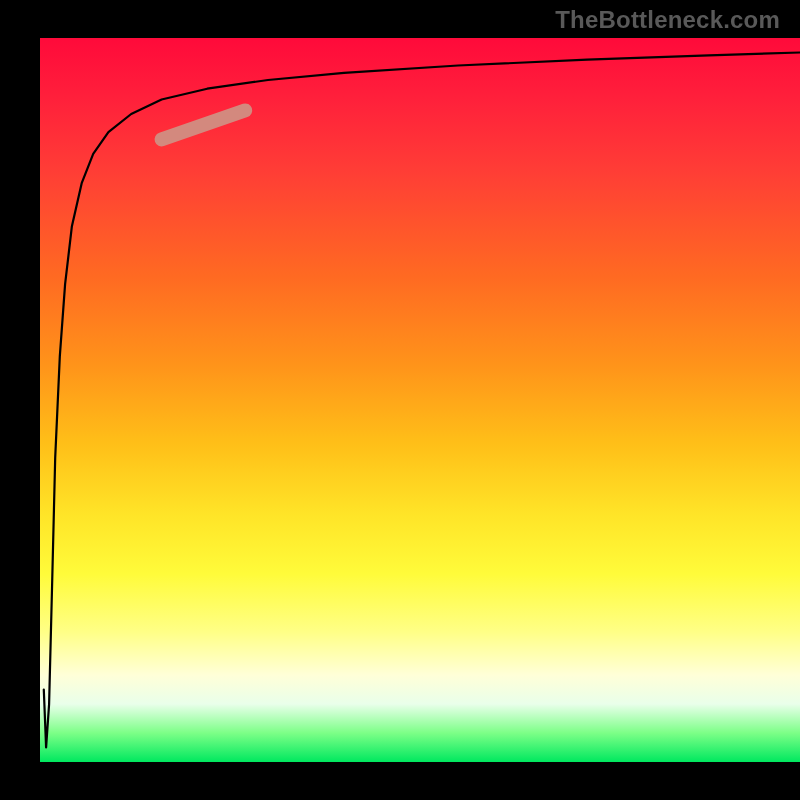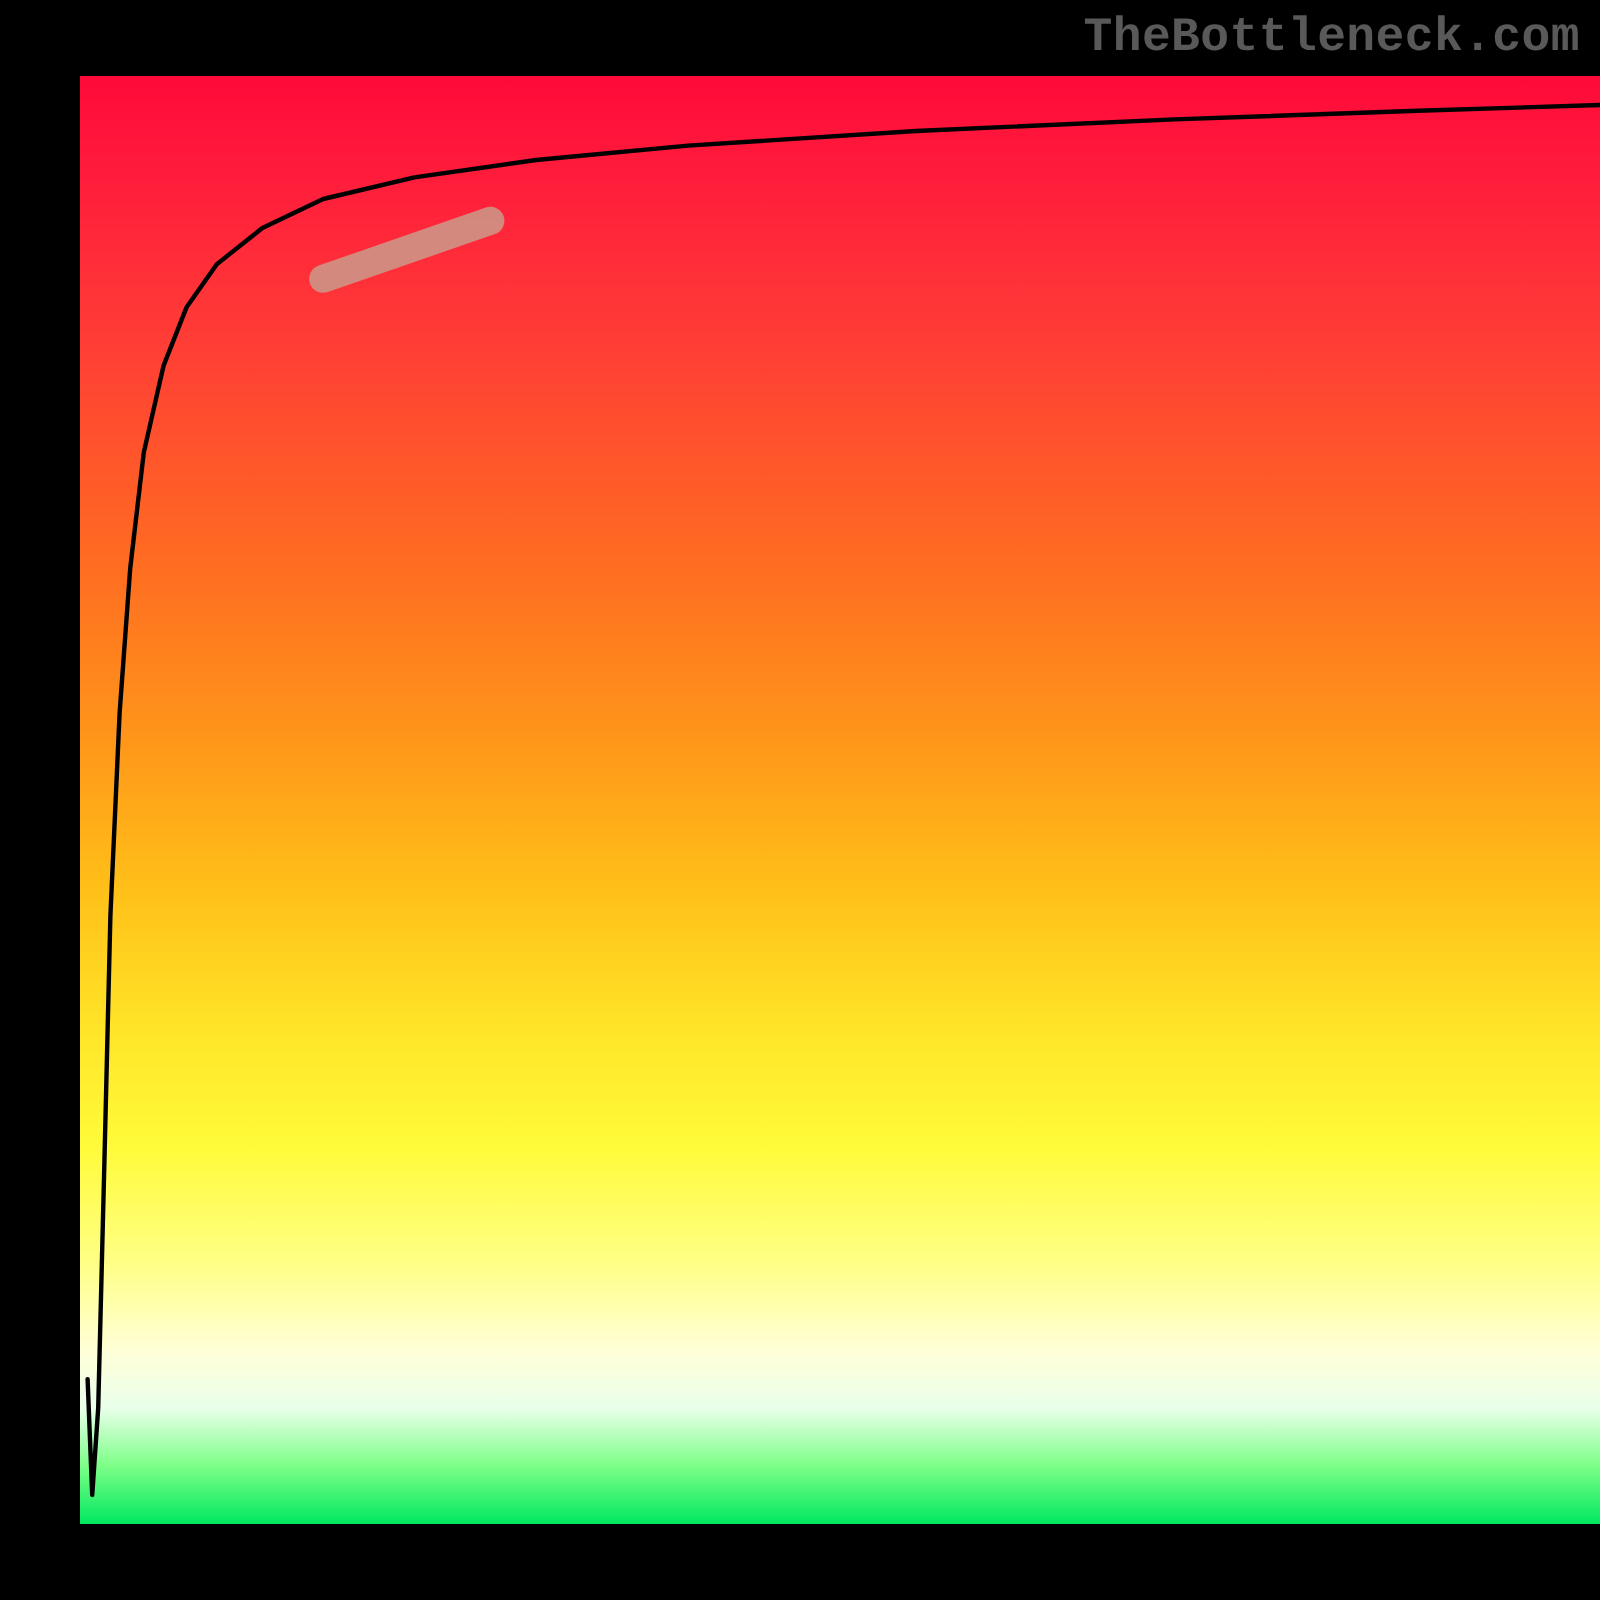--- a/index.html
+++ b/index.html
@@ -6,22 +6,22 @@
   html, body { width: 800px; height: 800px; overflow: hidden; background: #fff; }
   .frame {
     position: relative;
     width: 800px;
     height: 800px;
     background: #000;
   }
   .watermark {
     position: absolute;
     top: 6px;
-    right: 10px;
-    font-family: Liberation Mono, monospace;
+    right: 20px;
+    font-family: Liberation Sans, sans-serif;
     font-size: 24px;
     font-weight: 700;
     color: #595959;
     letter-spacing: 0.2px;
   }
   .plot {
     position: absolute;
     left: 40px;
     top: 38px;
     width: 760px;

